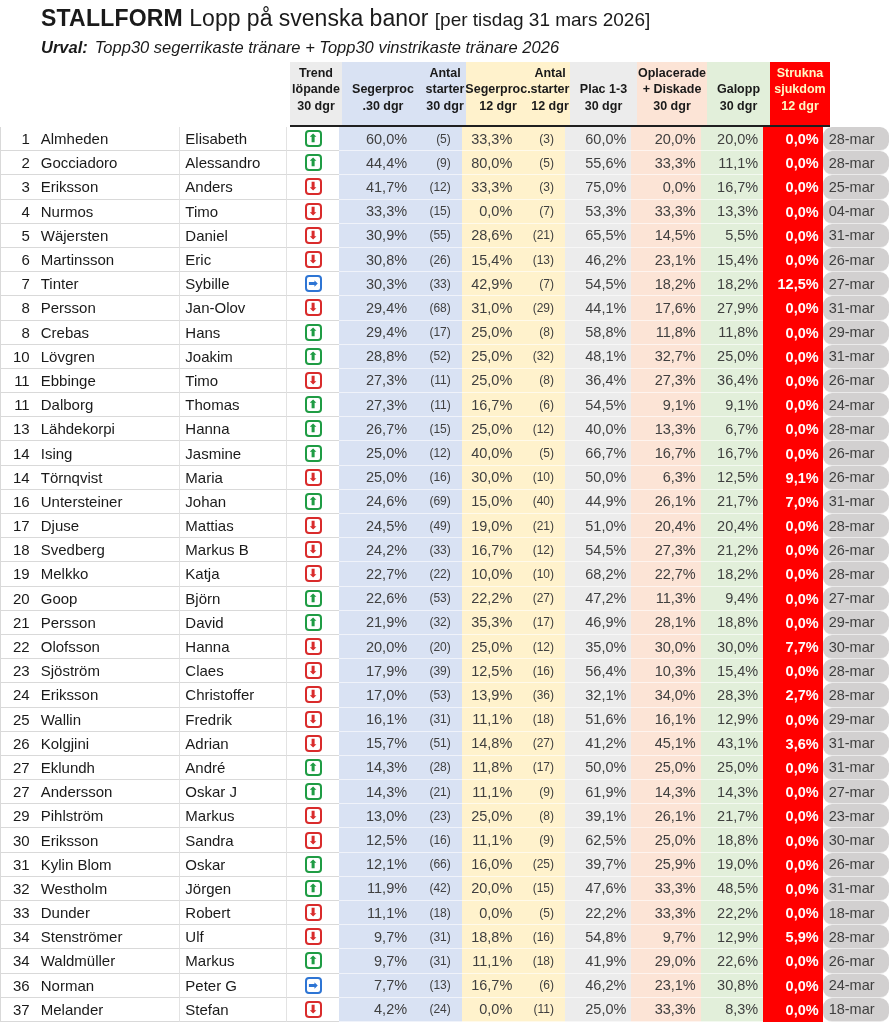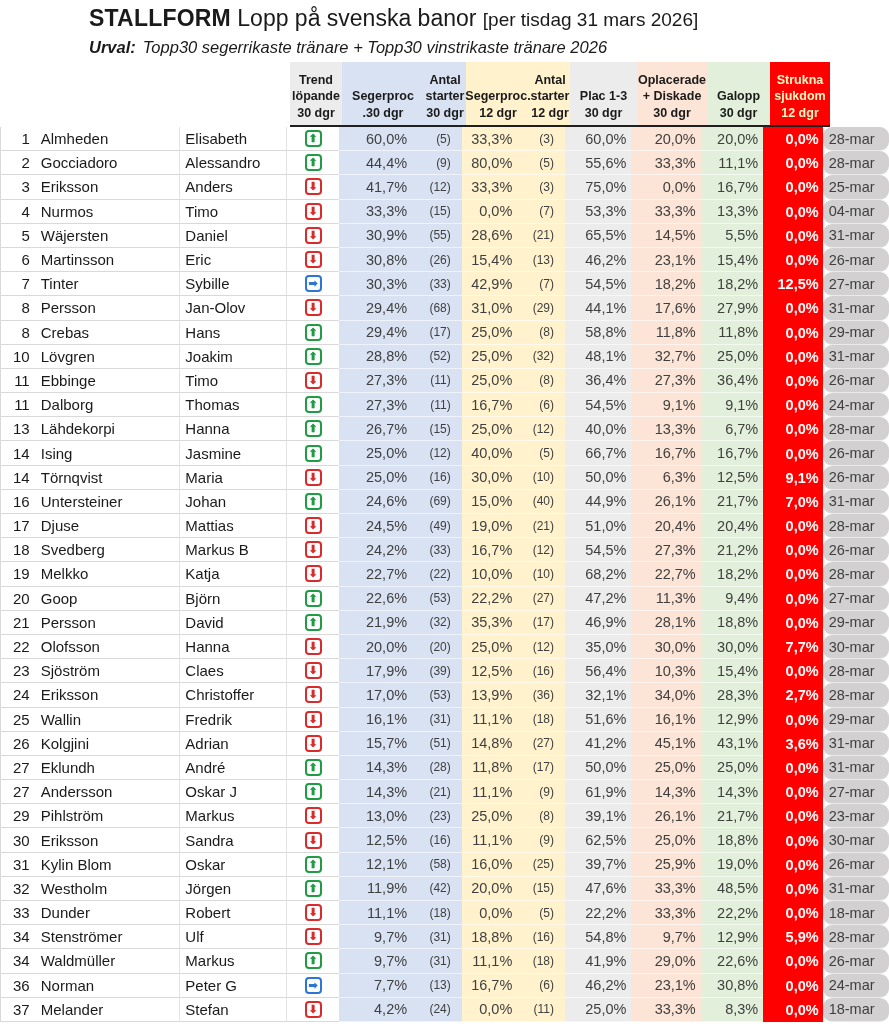--- a/index.html
+++ b/index.html
@@ -1,36 +1,36 @@
 <!DOCTYPE html>
 <html><head>
 <meta charset="utf-8">
 <style>
   * { margin:0; padding:0; box-sizing:border-box; }
   html,body { background:#fff; }
   .page {
     position:relative; width:889px; height:1024px; background:#fff;
     font-family:"Liberation Sans", sans-serif; color:#1a1a1a; overflow:hidden;
   }
-  .titleblock { padding:4px 0 0 41px; height:62px;margin-left:48px; }
+  .titleblock { padding:4px 0 0 41px; height:62px; }
   .title-line { font-size:23px; line-height:28px; white-space:nowrap; }
   .title-brand { font-weight:bold; letter-spacing:.2px; }
   .title-main { font-weight:normal; }
   .title-bracket { font-size:19px; }
   .subtitle-line { font-size:16.5px; font-style:italic; margin-top:4px; white-space:nowrap; }
   .subtitle-label { font-weight:bold; margin-right:7px; }
 
   .table { width:889px; }
   .hrow, .row { display:flex; width:889px; }
   .hrow { height:65px; }
   .row { height:24.2px; }
 
   .hcell {
     display:flex; flex-direction:column; justify-content:flex-end; align-items:center;
-    font-size:12.5px; font-weight:bold; line-height:1.32; padding-bottom:4px;
+    font-size:12.5px; font-weight:bold; line-height:1.32; padding-bottom:11px;
     white-space:nowrap; overflow:visible; text-align:center;
   }
   .hcell.banded { border-bottom:2px solid #1f1f1f; }
   .hcell span { display:block; min-height:1px; }
 
   .cell { display:flex; align-items:center; font-size:14.5px; color:#3f3f3f; overflow:hidden; white-space:nowrap; }
 
   
   .w-rank{width:36px}.w-last{width:146px}.w-first{width:108px}.w-trend{width:52px}
   .w-s30{width:82px}.w-a30{width:42px}.w-s12{width:64px}.w-a12{width:40px}
@@ -652,21 +652,21 @@
         <div class="cell c-sen bg-gray2 w-sen">30-mar</div>
       </div>
       <div class="row">
         <div class="cell c-rank w-rank">31</div>
         <div class="cell c-name w-last">Kylin Blom</div>
         <div class="cell c-name w-first">Oskar</div>
         <div class="cell c-trend w-trend">
           <span class="trend-icon trend-up">⬆</span>
         </div>
         <div class="cell c-num pr-lg bg-blue w-s30">12,1%</div>
-        <div class="cell c-num c-paren pr-md bg-blue w-a30">(58)</div>
+        <div class="cell c-num c-paren pr-md bg-blue w-a30">(66)</div>
         <div class="cell c-num pr-lg bg-yellow w-s12">16,0%</div>
         <div class="cell c-num c-paren pr-md bg-yellow w-a12">(25)</div>
         <div class="cell c-num pr-sm bg-gray1 w-p13">39,7%</div>
         <div class="cell c-num pr-sm bg-peach w-opl">25,9%</div>
         <div class="cell c-num pr-sm bg-green w-gal">19,0%</div>
         <div class="cell c-num c-str bg-red w-str">0,0%</div>
         <div class="cell c-sen bg-gray2 w-sen">26-mar</div>
       </div>
       <div class="row">
         <div class="cell c-rank w-rank">32</div>

